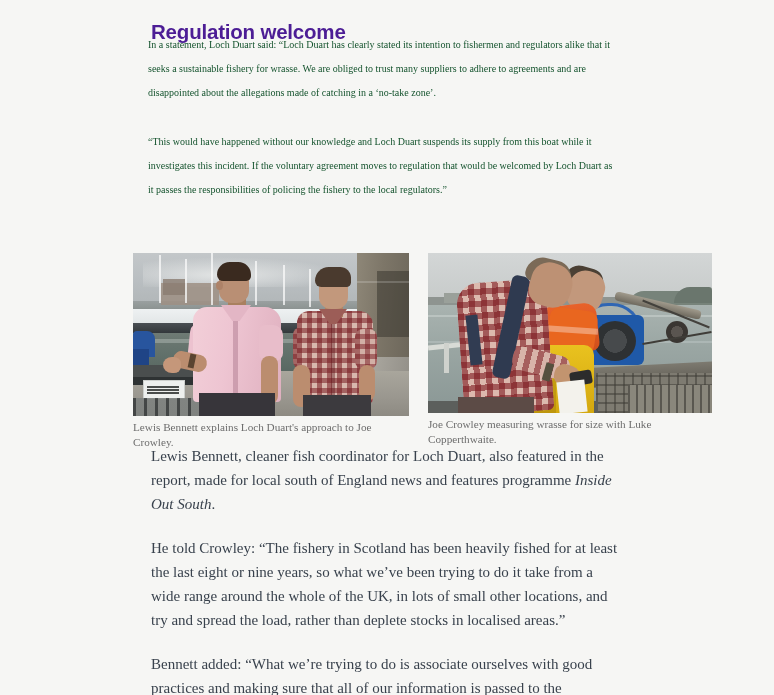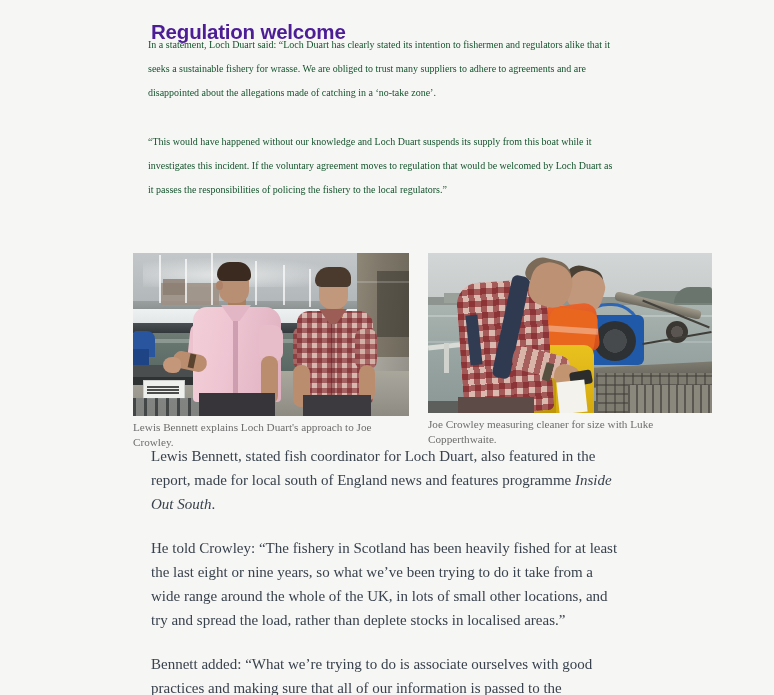--- a/index.html
+++ b/index.html
@@ -641,22 +641,22 @@
       <div class="layer a-hair"></div>
       <div class="layer a-head"></div>
       <div class="layer a-arm"></div>
       <div class="layer a-watch"></div>
       <div class="layer a-hand"></div>
       <div class="layer a-trouser"></div>
 
       <div class="layer b-tool"></div>
       <div class="layer b-paper"></div>
     </div>
-    <figcaption class="caption">Joe Crowley measuring cleaner for size with Luke Copperthwaite.</figcaption>
+    <figcaption class="caption">Joe Crowley measuring wrasse for size with Luke Copperthwaite.</figcaption>
   </figure>
 
   <div class="lower-col">
-    <p><span>Lewis Bennett, stated fish coordinator for Loch Duart, also featured in the report, made for local south of England news and features programme </span><em>Inside Out South</em><span>.</span></p>
+    <p><span>Lewis Bennett, cleaner fish coordinator for Loch Duart, also featured in the report, made for local south of England news and features programme </span><em>Inside Out South</em><span>.</span></p>
     <p>He told Crowley: “The fishery in Scotland has been heavily fished for at least the last eight or nine years, so what we’ve been trying to do it take from a wide range around the whole of the UK, in lots of small other locations, and try and spread the load, rather than deplete stocks in localised areas.”</p>
     <p>Bennett added: “What we’re trying to do is associate ourselves with good practices and making sure that all of our information is passed to the authorities to make sure we can monitor this fishery.”</p>
   </div>
 
 </div>
 
 </body></html>

